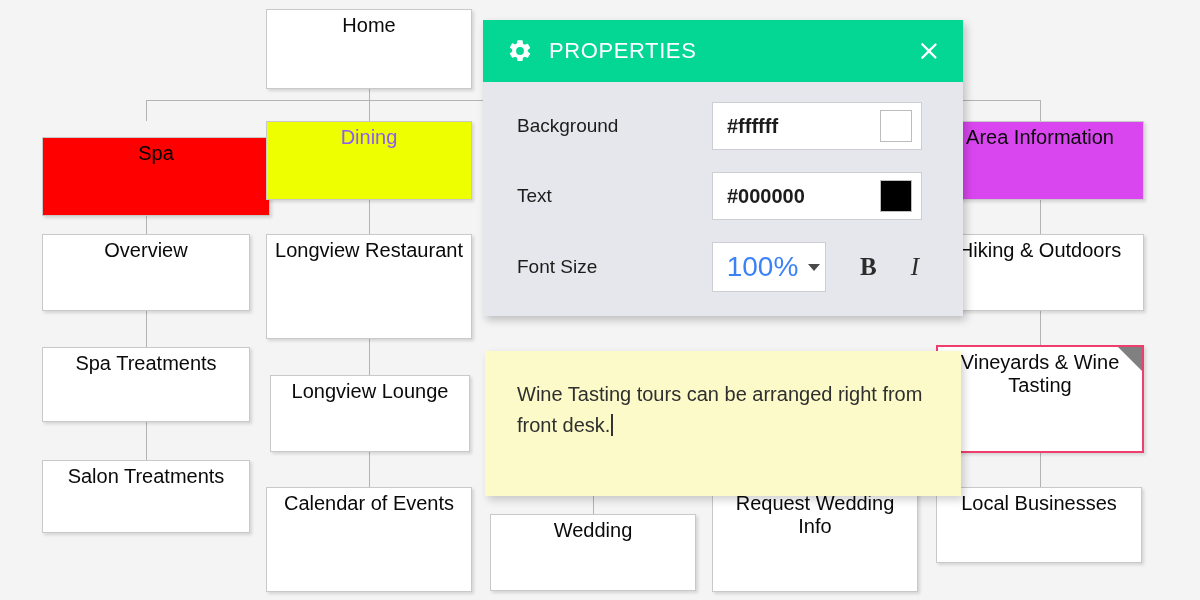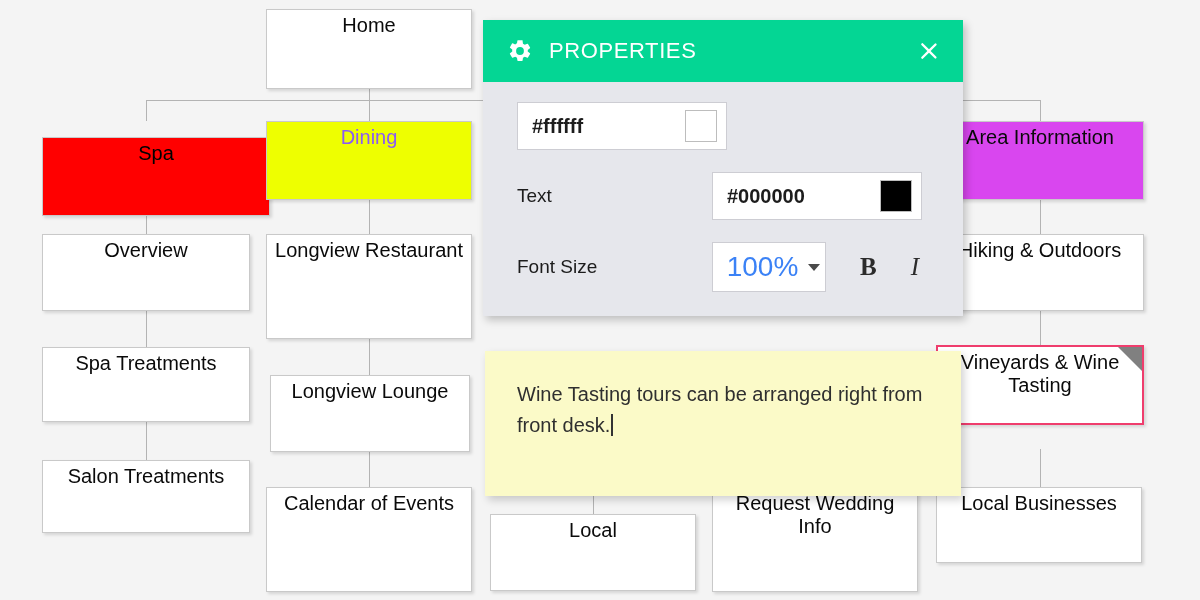--- a/index.html
+++ b/index.html
@@ -219,32 +219,32 @@
       </div>
       <div class="node" style="left: 936px; top: 234px; width: 208px; height: 77px; background: rgb(255, 255, 255); color: rgb(10, 10, 10);">
         <span>Hiking &amp; Outdoors</span>
       </div>
       <div class="node" style="left: 42px; top: 347px; width: 208px; height: 75px; background: rgb(255, 255, 255); color: rgb(10, 10, 10);">
         <span>Spa Treatments</span>
       </div>
       <div class="node" style="left: 270px; top: 375px; width: 200px; height: 77px; background: rgb(255, 255, 255); color: rgb(10, 10, 10);">
         <span>Longview Lounge</span>
       </div>
-      <div class="node selected" style="left: 936px; top: 345px; width: 208px; height: 80px; background: rgb(255, 255, 255); color: rgb(10, 10, 10);">
+      <div class="node selected" style="left: 936px; top: 345px; width: 208px; height: 108px; background: rgb(255, 255, 255); color: rgb(10, 10, 10);">
         <span>Vineyards &amp; Wine Tasting</span>
         <div class="fold"></div>
       </div>
       <div class="node" style="left: 42px; top: 460px; width: 208px; height: 73px; background: rgb(255, 255, 255); color: rgb(10, 10, 10);">
         <span>Salon Treatments</span>
       </div>
       <div class="node" style="left: 266px; top: 487px; width: 206px; height: 105px; background: rgb(255, 255, 255); color: rgb(10, 10, 10);">
         <span>Calendar of Events</span>
       </div>
       <div class="node" style="left: 490px; top: 514px; width: 206px; height: 77px; background: rgb(255, 255, 255); color: rgb(10, 10, 10);">
-        <span>Local</span>
+        <span>Wedding</span>
       </div>
       <div class="node" style="left: 712px; top: 487px; width: 206px; height: 105px; background: rgb(255, 255, 255); color: rgb(10, 10, 10);">
         <span>Request Wedding Info</span>
       </div>
       <div class="node" style="left: 936px; top: 487px; width: 206px; height: 76px; background: rgb(255, 255, 255); color: rgb(10, 10, 10);">
         <span>Local Businesses</span>
       </div>
     </div>
 
   <div id="panel">
@@ -255,20 +255,21 @@
       </svg>
       <div id="panel-title">PROPERTIES</div>
       <svg id="close-btn" viewBox="0 0 24 24">
         <path fill="#ffffff" d="M18.3 5.7a1 1 0 0 0-1.4 0L12 10.6 7.1 5.7a1 1 0 1 0-1.4 1.4l4.9 4.9-4.9 4.9a1 1 0 1 0 1.4 1.4l4.9-4.9 4.9 4.9a1 1 0 0 0 1.4-1.4L13.4 12l4.9-4.9a1 1 0 0 0 0-1.4z"></path>
       </svg>
     </div>
 
     <div id="panel-body" style="background: rgb(230, 231, 236);">
 
       <div class="row">
+        <div class="row-label">Background</div>
         <div class="color-field">
           <span class="color-value">#ffffff</span>
           <span class="swatch" id="bg-swatch" style="background: rgb(255, 255, 255);"></span>
         </div>
       </div>
 
       <div class="row">
         <div class="row-label">Text</div>
         <div class="color-field">
           <span class="color-value">#000000</span>

